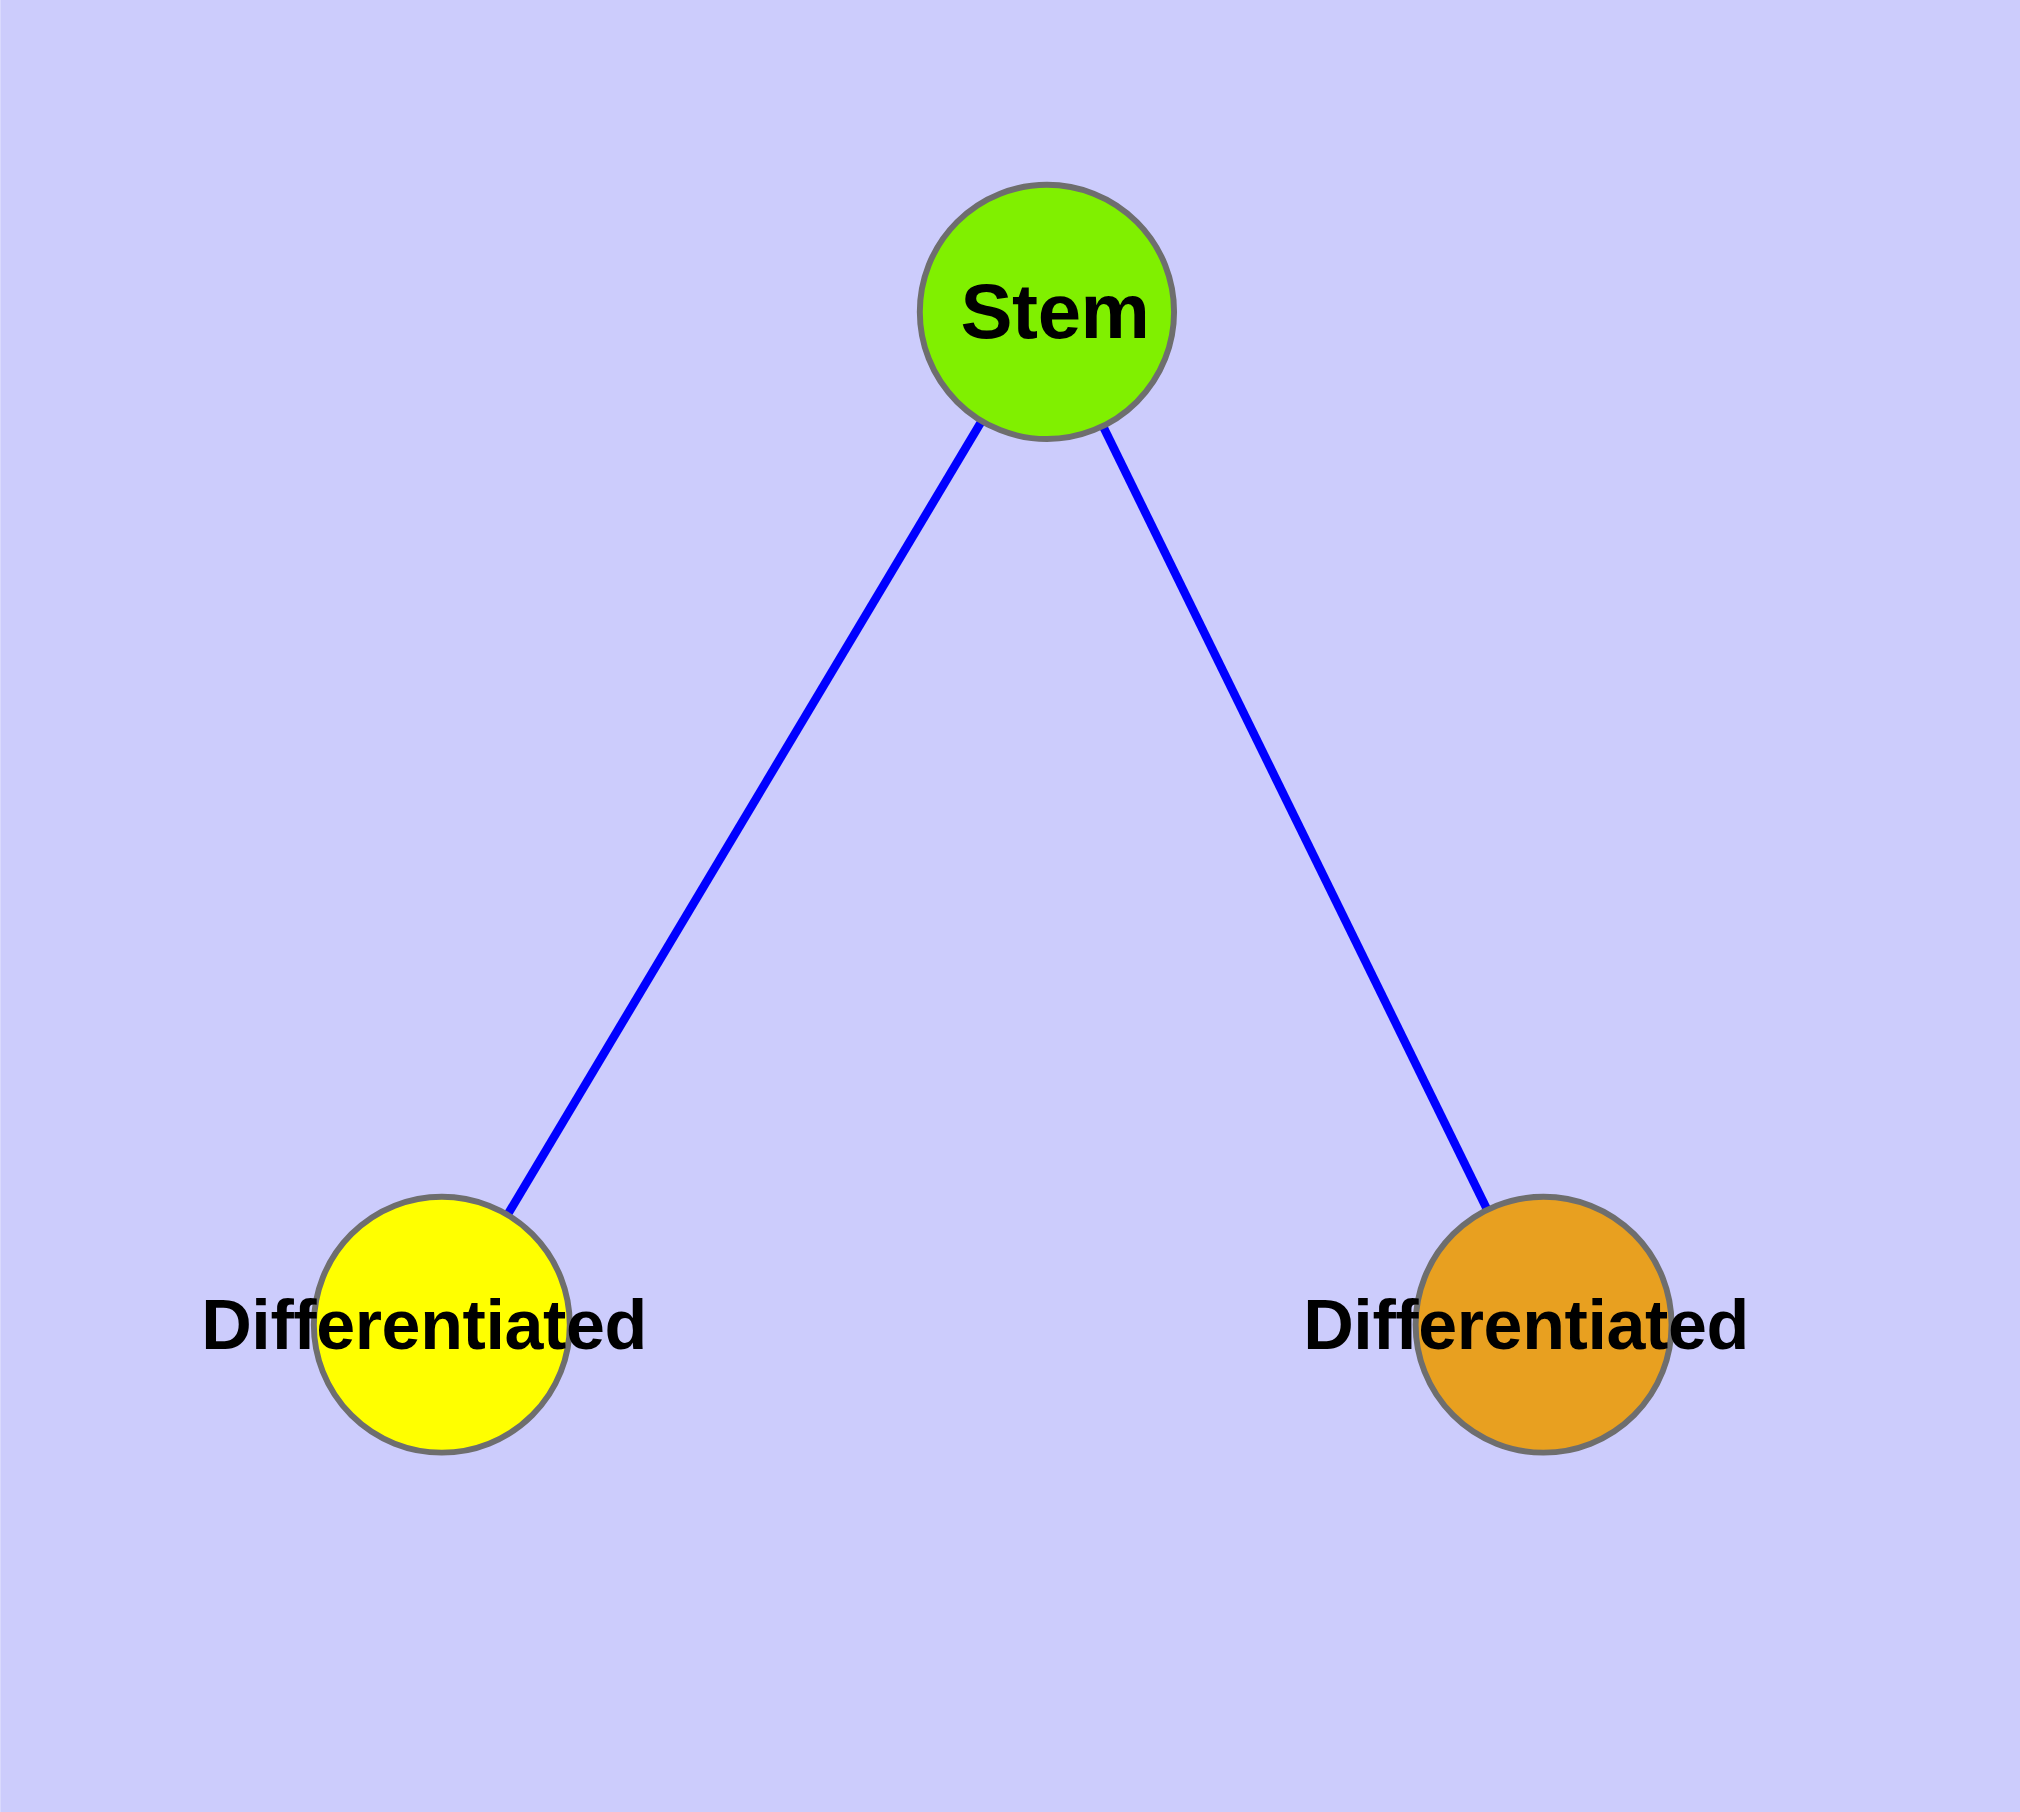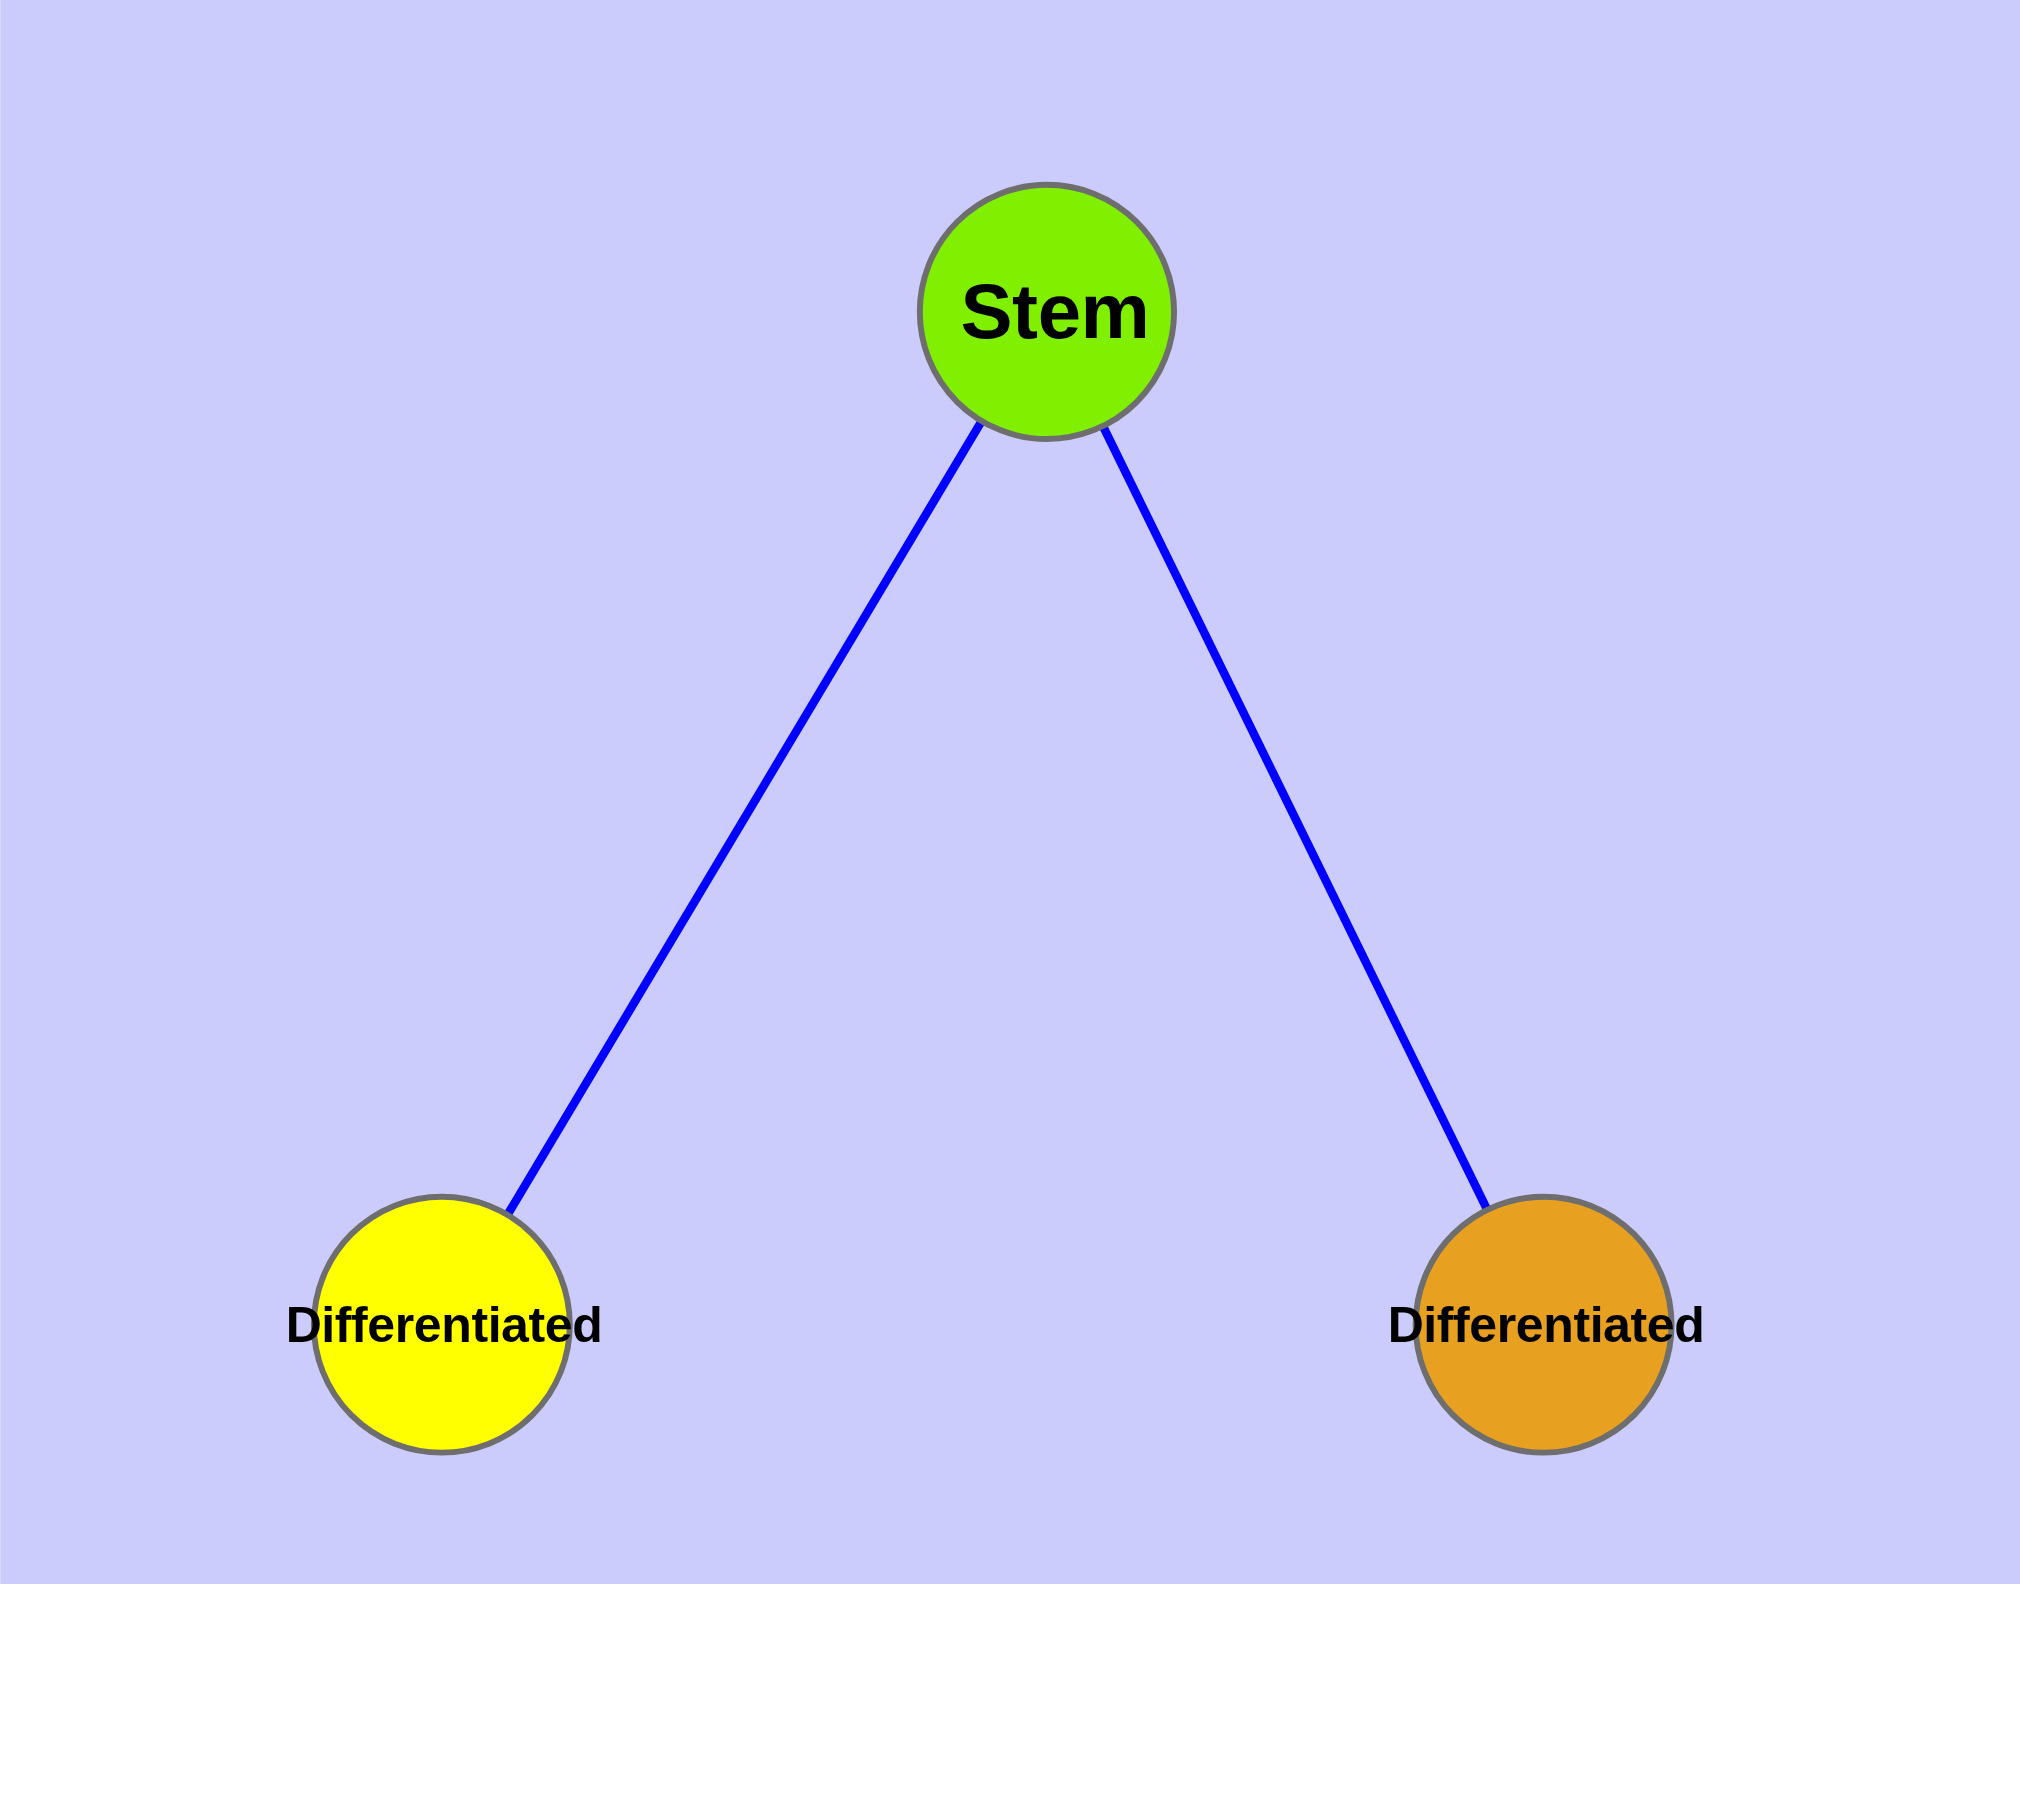--- a/index.html
+++ b/index.html
@@ -32,28 +32,27 @@
     line-height: 1.02;
     white-space: pre;
     pointer-events: none;
     transform: translate(-50%, -50%);
     letter-spacing: -0.4px;
   }
   .node-label.root {
     font-size: 78px;
   }
   .node-label.leaf {
-    font-size: 50px;
-    margin-left: 20px;
+    font-size: 70px;
   }
 </style>
 </head>
 <body>
 
-<div id="canvas" style="width: 2021px; height: 1584px;">
+<div id="canvas" style="width: 2021px; height: 1812px;">
 
   <svg id="graph-svg" viewBox="0 0 2384 2138" xmlns="http://www.w3.org/2000/svg">
 
     <rect id="bg-rect" x="0" y="0" width="2384" height="2138" fill="#ccccfc"></rect>
 
     <g id="edge-layer">
       <line id="edge-stem-to-a" x1="1235" y1="368" x2="521" y2="1563" stroke="#0000ff" stroke-width="10" stroke-linecap="butt"></line>
       <line id="edge-stem-to-b" x1="1235" y1="368" x2="1821" y2="1563" stroke="#0000ff" stroke-width="10" stroke-linecap="butt"></line>
     </g>
 

